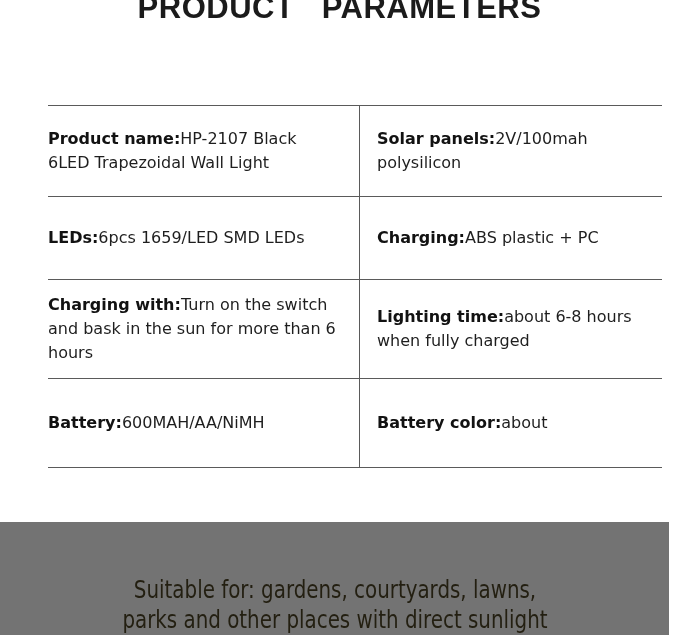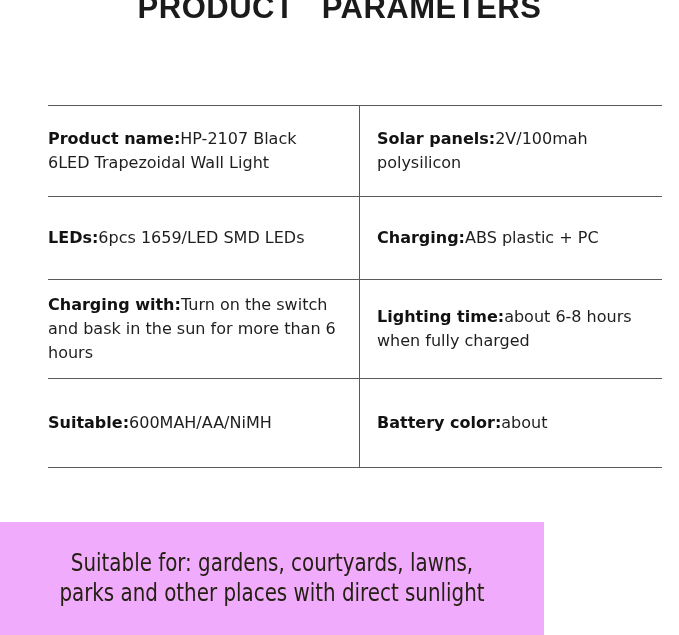--- a/index.html
+++ b/index.html
@@ -83,25 +83,25 @@
   tr.r1 td { height: 64px; }
   tr.r2 td { height: 56px; }
   tr.r3 td { height: 72px; }
   tr.r4 td { height: 62px; }
 
   
   .banner {
     position: absolute;
     left: 0;
     top: 522px;
-    width: 544px;
+    width: 669px;
     height: 113px;
-    background: #f0abfc;
+    background: #737373;
     display: flex;
-    align-items: center;
+    align-items: flex-end;
     justify-content: center;
   }
   .banner-text {
     width: 600px;
     text-align: center;
     font-family: "DejaVu Sans Condensed", "Liberation Sans Narrow", "Liberation Sans", sans-serif;
     font-size: 24px;
     line-height: 1.22;
     color: #231f11;
     transform: scaleX(0.92);
@@ -137,21 +137,21 @@
     <tr class="r3">
       <td class="col-left">
         <span class="cell-text"><span class="k">Charging with</span><span class="k">:</span><span class="v">Turn on the switch and bask in the sun for more than 6 hours</span></span>
       </td>
       <td class="col-right">
         <span class="cell-text"><span class="k">Lighting time</span><span class="k">:</span><span class="v">about 6-8 hours when fully charged</span></span>
       </td>
     </tr>
     <tr class="r4">
       <td class="col-left">
-        <span class="cell-text"><span class="k">Suitable</span><span class="k">:</span><span class="v">600MAH/AA/NiMH</span></span>
+        <span class="cell-text"><span class="k">Battery</span><span class="k">:</span><span class="v">600MAH/AA/NiMH</span></span>
       </td>
       <td class="col-right">
         <span class="cell-text"><span class="k">Battery color</span><span class="k">:</span><span class="v">about</span></span>
       </td>
     </tr>
   </tbody>
 </table>
 
 <div class="banner">
   <div class="banner-text">Suitable for: gardens, courtyards, lawns,

